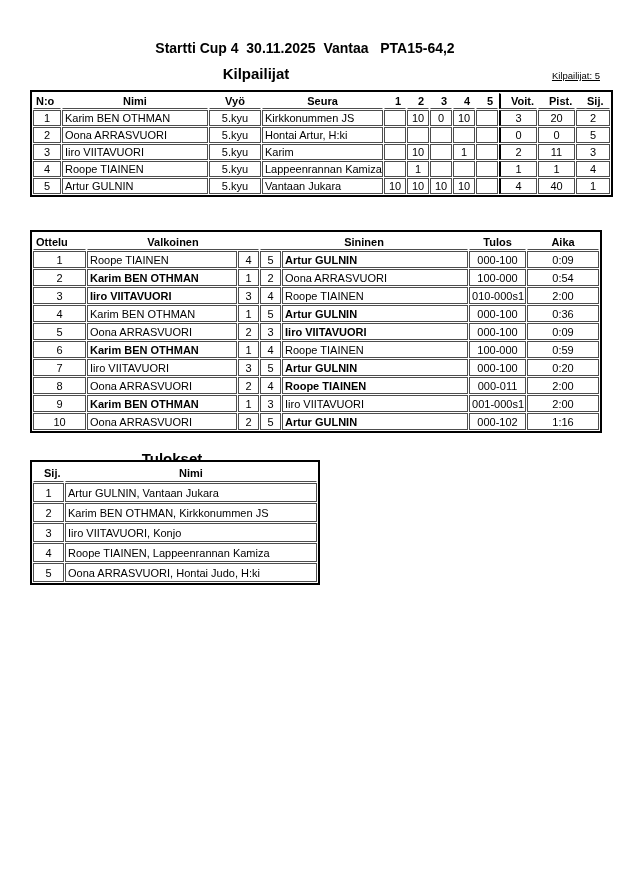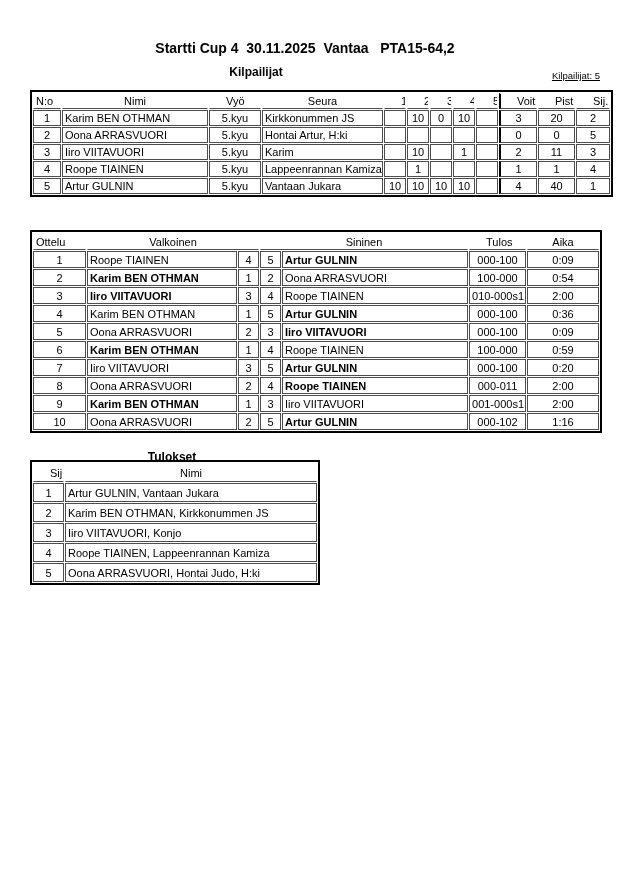--- a/index.html
+++ b/index.html
@@ -6,34 +6,34 @@
   .page {
     position:relative; width:630px; height:891px; background:#ffffff;
     font-family:"Liberation Sans", sans-serif; color:#000; overflow:hidden;
   }
   .doc-title {
     position:absolute; top:40px; left:0; width:610px; text-align:center;
     font-size:14px; font-weight:bold; white-space:pre; letter-spacing:0px;
   }
   .sec-title {
     position:absolute; transform:translateX(-50%);
-    font-size:12px; font-weight:bold; white-space:nowrap;
+    font-size:15px; font-weight:bold; white-space:nowrap;
   }
   #st-kilpailijat { left:256px; top:65px; }
   #st-ottelut     { left:304px; top:210px;margin-top:32px; }
   #st-tulokset    { left:172px; top:450px;text-align:right; }
   .count-label { position:absolute; top:70px; right:30px; font-size:9.5px;text-decoration:underline; }
 
   table.tbl {
     position:absolute; border-collapse:separate; border-spacing:1px;
     border:2px solid #000; table-layout:fixed; background:#fff; font-size:11px;
   }
   .tbl th {
-    font-weight:normal; border:1px solid transparent; border-bottom:1px solid #4d4d4d;
-    padding:0 16px; text-align:center; overflow:hidden; white-space:nowrap; vertical-align:middle;
+    font-weight:bold; border:1px solid transparent; border-bottom:1px solid #4d4d4d;
+    padding:0 10px; text-align:center; overflow:hidden; white-space:nowrap; vertical-align:middle;
   }
   .tbl td {
     border:1px solid #4d4d4d; padding:0 2px; overflow:hidden;
     white-space:nowrap; vertical-align:middle;
   }
   #tbl-competitors { left:30px; top:90px;  width:571px; }
   #tbl-matches     { left:30px; top:230px; width:571px; }
   #tbl-results     { left:30px; top:460px; width:287px; }
   #tbl-competitors th, #tbl-competitors td { height:14px; }
   #tbl-matches th,     #tbl-matches td     { height:15px; }

